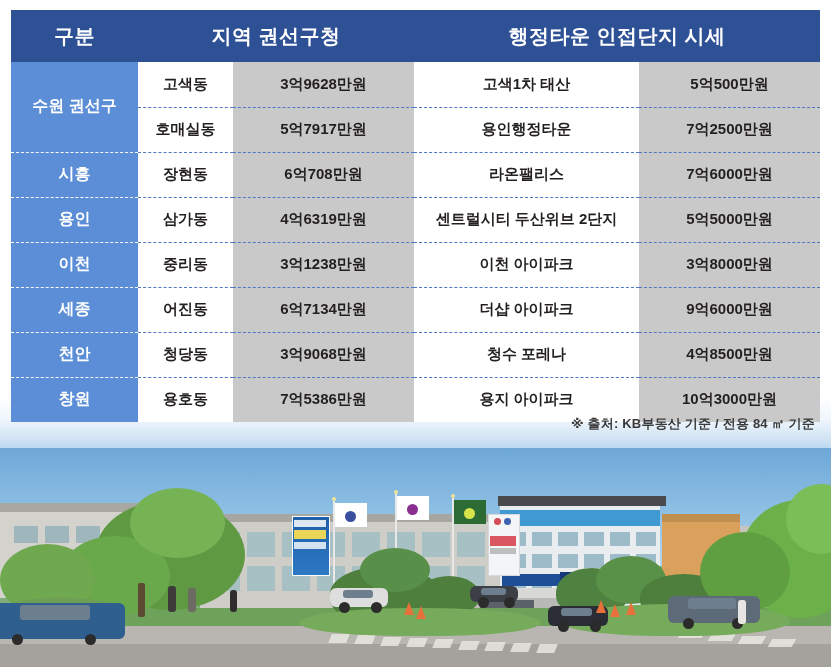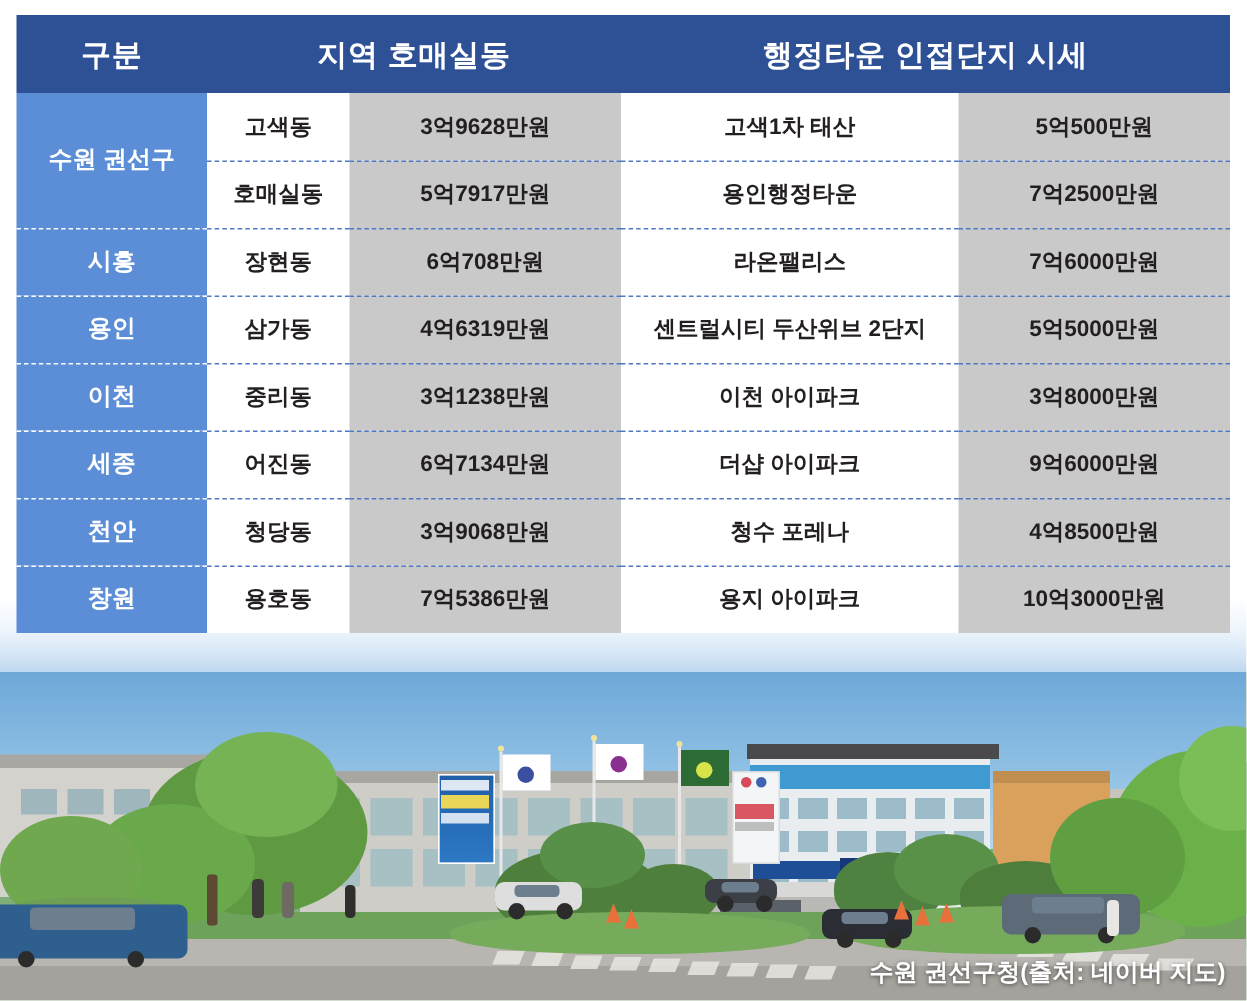--- a/index.html
+++ b/index.html
@@ -145,21 +145,21 @@
     <colgroup>
       <col class="c-region">
         <col class="c-dong">
         <col class="c-avg">
         <col class="c-apt">
         <col class="c-price">
     </colgroup>
     <thead>
       <tr>
         <th class="hdr" colspan="1">구분</th>
-        <th class="hdr" colspan="2">지역 호매실동</th>
+        <th class="hdr" colspan="2">지역 권선구청</th>
         <th class="hdr" colspan="2">행정타운 인접단지 시세</th>
       </tr>
     </thead>
     <tbody id="table-body">
         <tr>
           <td class="region" rowspan="2">수원 권선구</td>
           <td class="white-cell">고색동</td>
           <td class="gray-cell">3억9628만원</td>
           <td class="apt-cell">고색1차 태산</td>
           <td class="gray-cell">5억500만원</td>
@@ -208,20 +208,21 @@
         <tr>
           <td class="region" rowspan="1">창원</td>
           <td class="white-cell">용호동</td>
           <td class="gray-cell">7억5386만원</td>
           <td class="apt-cell">용지 아이파크</td>
           <td class="gray-cell">10억3000만원</td>
         </tr>
       </tbody>
   </table>
 
+  <div id="source-note">※ 출처: KB부동산 기준 / 전용 84 ㎡ 기준</div>
 </div>
 
 <div id="photo">
   <div class="sky"></div>
 
   <div class="bldg-left"></div>
   <div class="bldg-left-roof"></div>
 
   <div class="bldg-main"></div>
   <div class="bldg-main-roof"></div>
@@ -383,14 +384,13 @@
       <div class="person" style="left: 188px; top: 140px; width: 8px; height: 24px; background: rgb(109, 106, 99);"></div>
       <div class="person" style="left: 230px; top: 142px; width: 7px; height: 22px; background: rgb(47, 46, 45);"></div>
       <div class="person" style="left: 738px; top: 152px; width: 8px; height: 24px; background: rgb(231, 230, 226);"></div>
       <div class="cone" style="left: 596px; top: 152px;"></div>
       <div class="cone" style="left: 610px; top: 156px;"></div>
       <div class="cone" style="left: 626px; top: 154px;"></div>
       <div class="cone" style="left: 404px; top: 154px;"></div>
       <div class="cone" style="left: 416px; top: 158px;"></div>
     </div>
 
-  <div id="photo-caption">수원 권선구청(출처: 네이버 지도)</div>
 </div>
 
 </body></html>

